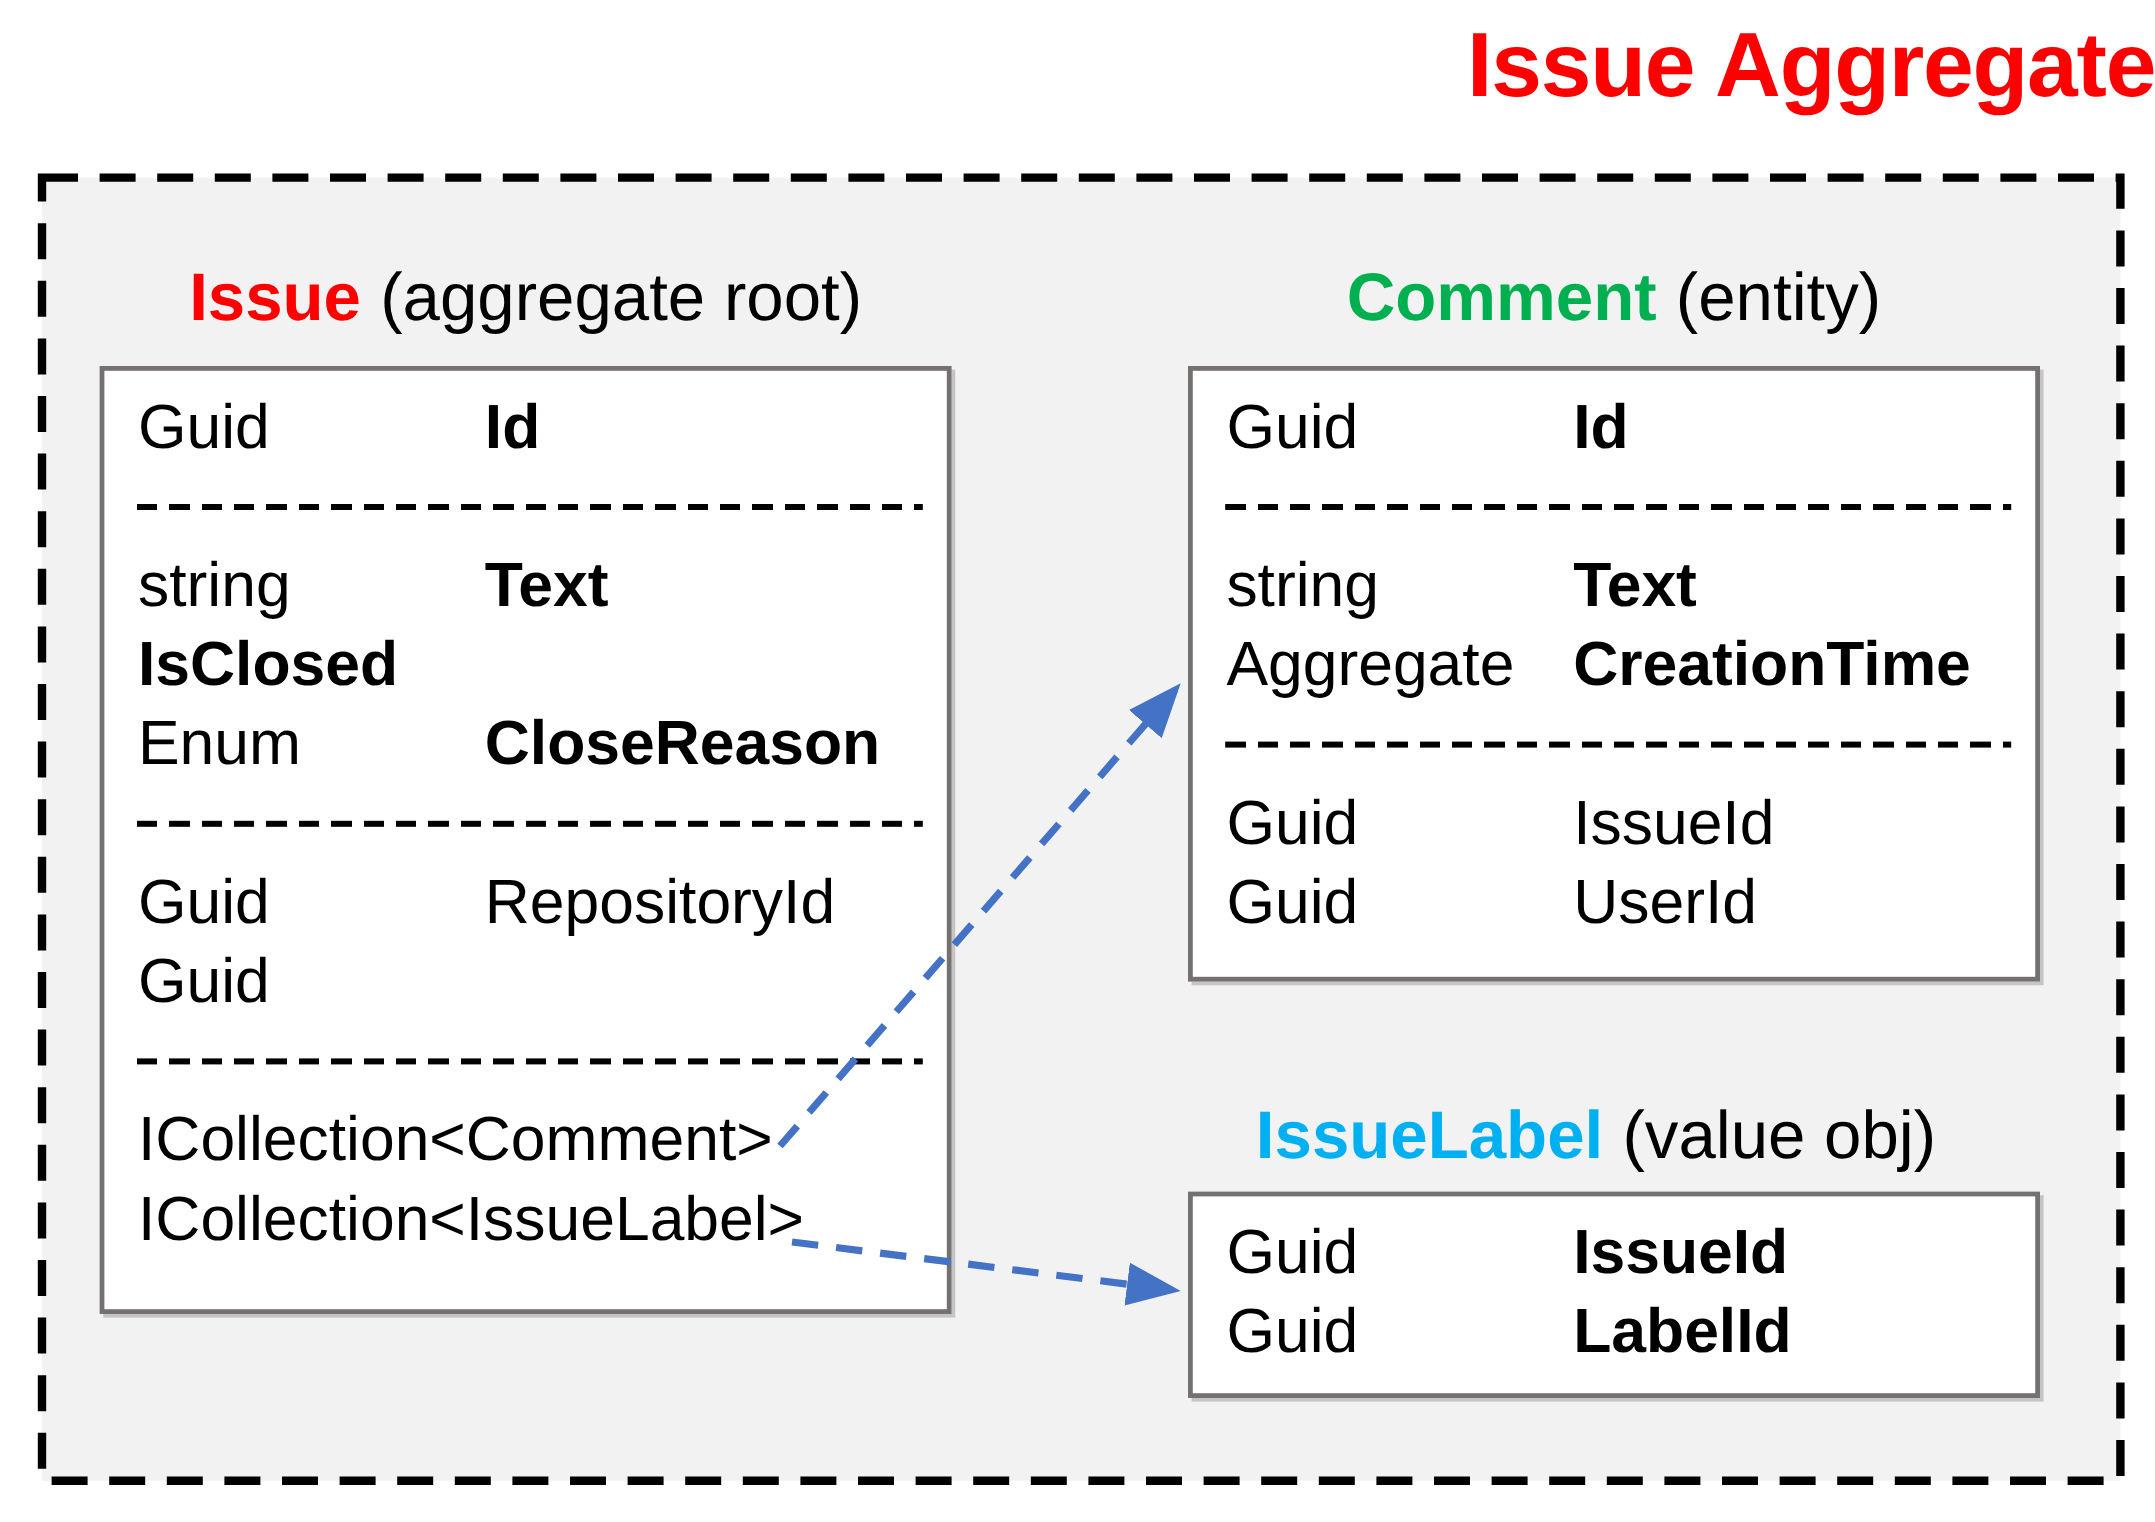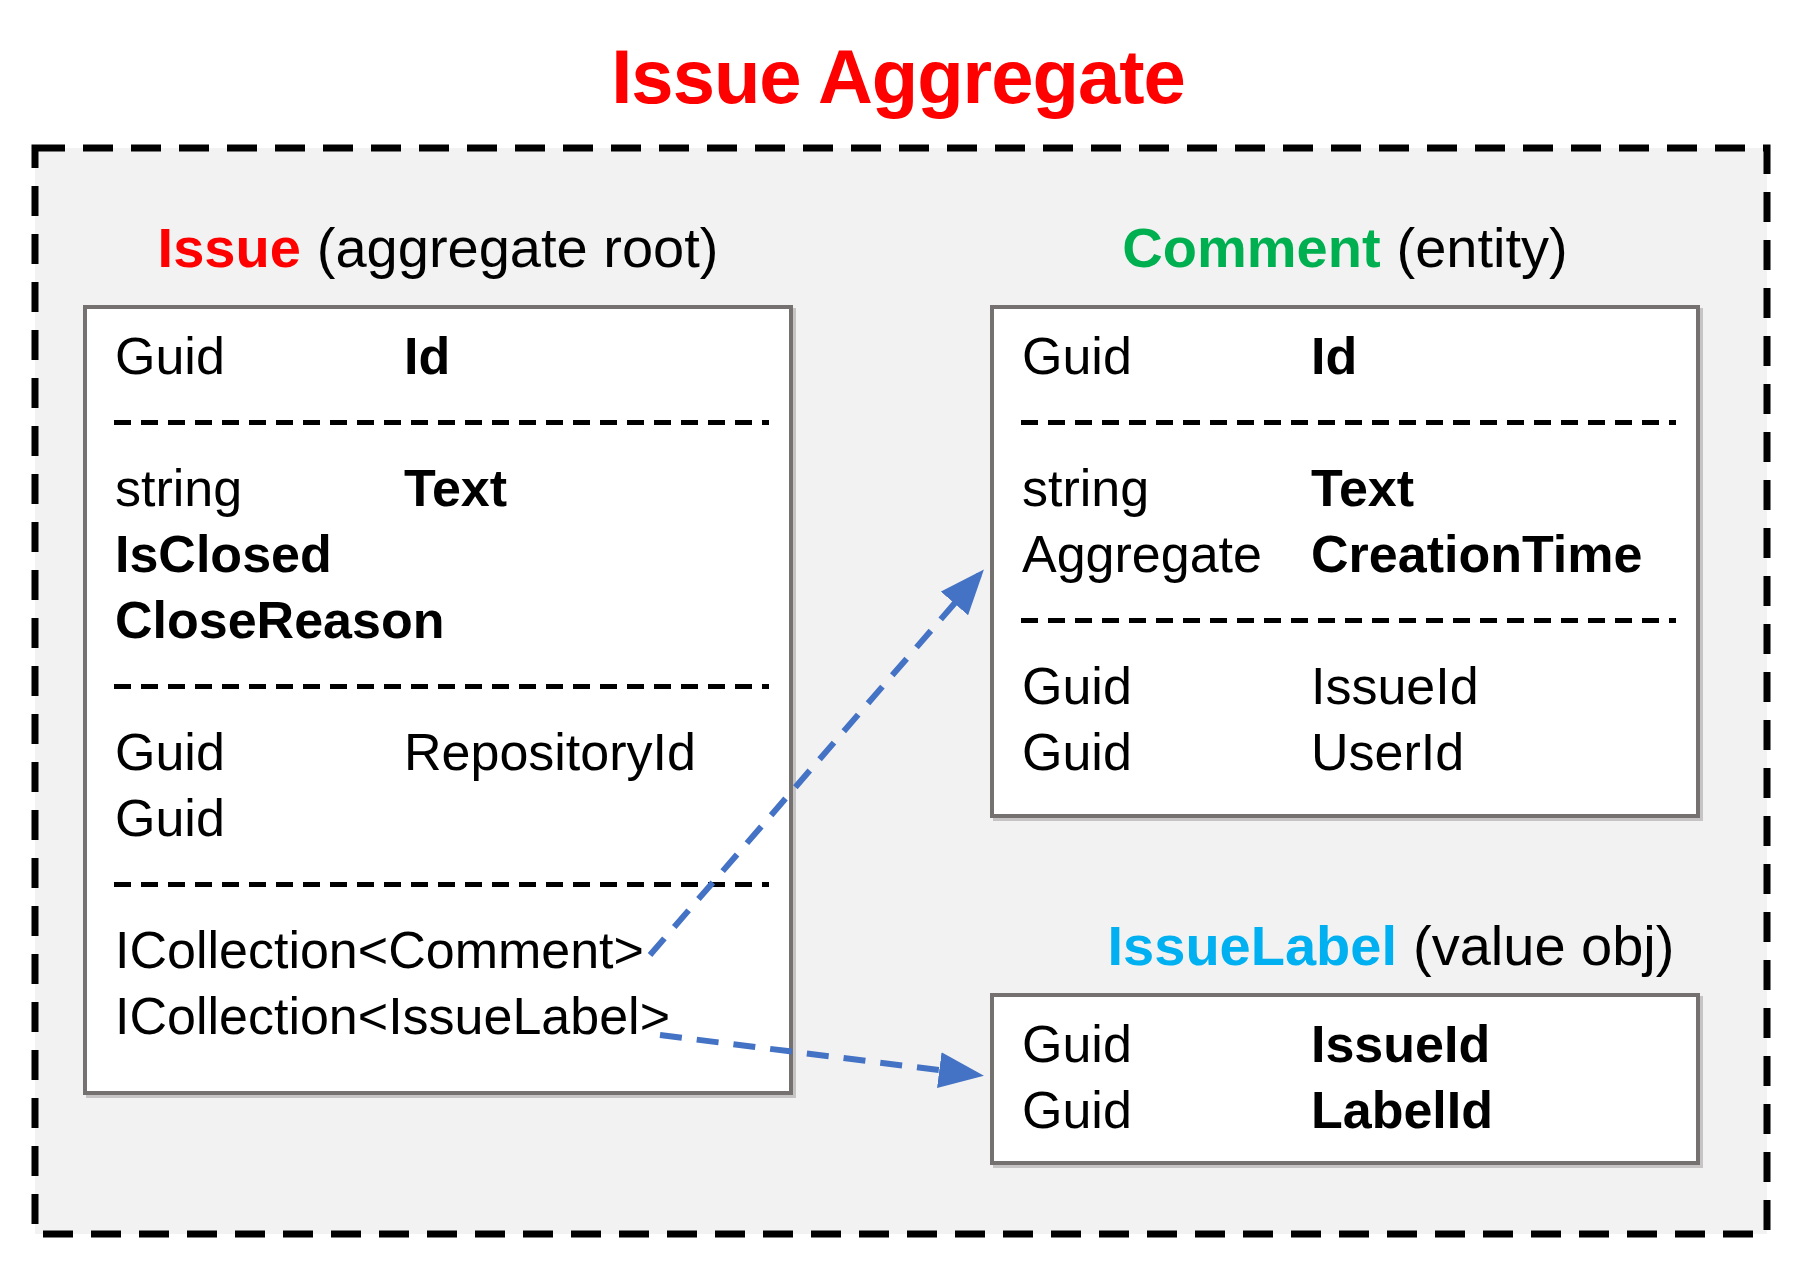--- a/index.html
+++ b/index.html
@@ -12,25 +12,25 @@
     overflow: hidden;
   }
   .layer-svg {
     position: absolute;
     left: 0; top: 0;
     width: 1796px; height: 1268px;
   }
   .arrows-svg { z-index: 5; pointer-events: none; }
   .diagram-title {
     position: absolute;
-    left: 0; top: 22px;
+    left: 0; top: 0;
     width: 1796px;
     height: 110px;
     line-height: 110px;
-    text-align: center;
+    text-align: right;
     font-size: 76px;
     font-weight: 700;
     color: #FF0000;
     z-index: 2;
     letter-spacing: -1px;
   }
   .heading {
     position: absolute;
     width: 710px;
     height: 96px;
@@ -41,21 +41,21 @@
     z-index: 2;
     white-space: nowrap;
   }
   .heading .hname { font-weight: 700; }
   .heading .hnote { margin-left: 16px; font-weight: 400; }
   .c-red   { color: #FF0000; }
   .c-green { color: #00B050; }
   .c-blue  { color: #00B0F0; }
   .heading-issue      { left: 83px;  top: 200px; }
   .heading-comment    { left: 990px; top: 200px; }
-  .heading-issuelabel { left: 1036px; top: 898px; }
+  .heading-issuelabel { left: 975px; top: 898px; }
   .entity-box {
     position: absolute;
     background: #ffffff;
     border: 4px solid #767171;
     box-sizing: border-box;
     z-index: 2;
     padding-top: 14px;
     box-shadow: 3px 3px 0 rgba(118,113,113,0.35);
   }
   .box-issue      { left: 83px;  top: 305px; width: 710px; height: 790px; }
@@ -118,20 +118,21 @@
         <div class="sep-line"></div>
       </div>
     <div class="row">
       <span class="type">string</span>
       <span class="fname bold">Text</span>
     </div>
     <div class="row">
       <span class="fname bold">IsClosed</span>
     </div>
     <div class="row">
+      <span class="type">Enum</span>
       <span class="fname bold">CloseReason</span>
     </div>
     <div class="sep-row">
         <div class="sep-line"></div>
       </div>
     <div class="row">
       <span class="type">Guid</span>
       <span class="fname">RepositoryId</span>
     </div>
     <div class="row">

